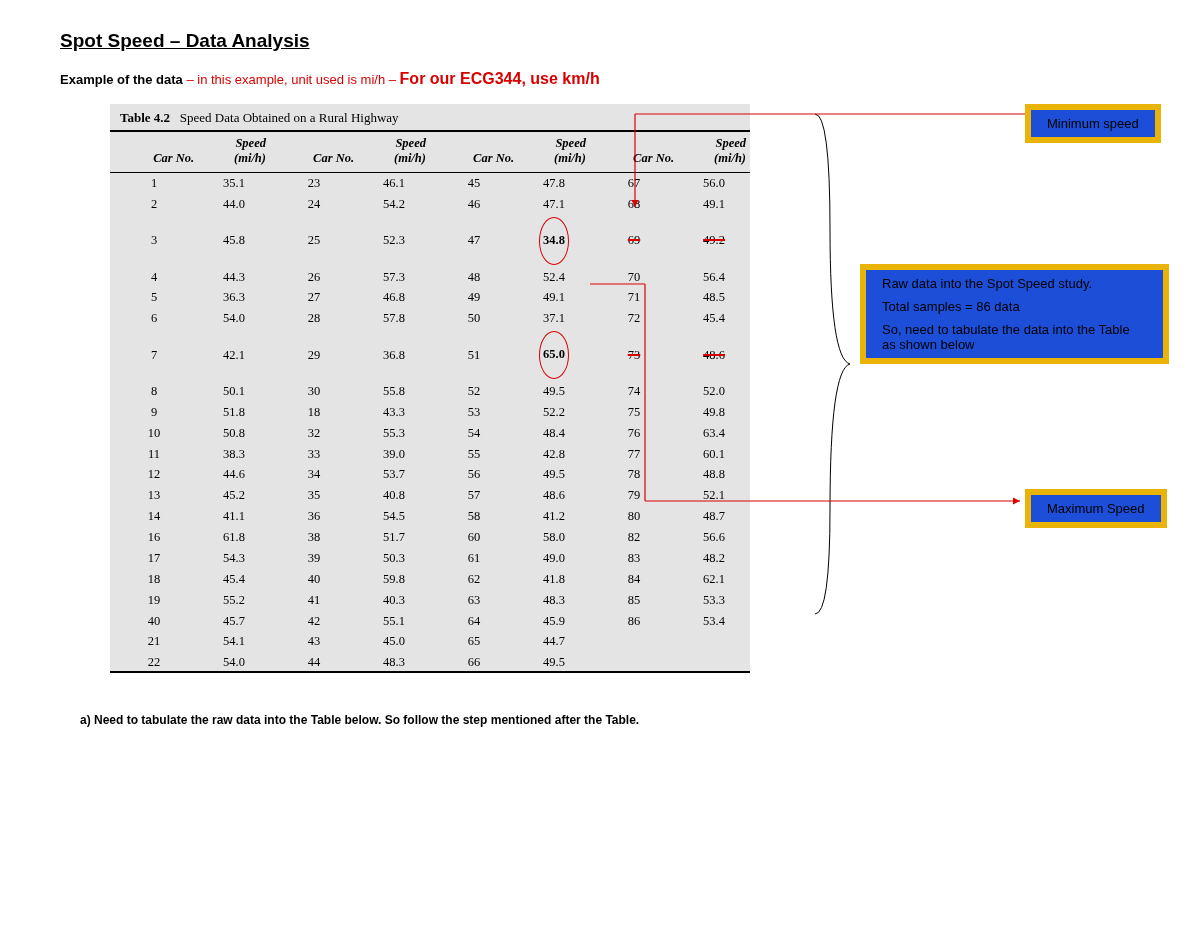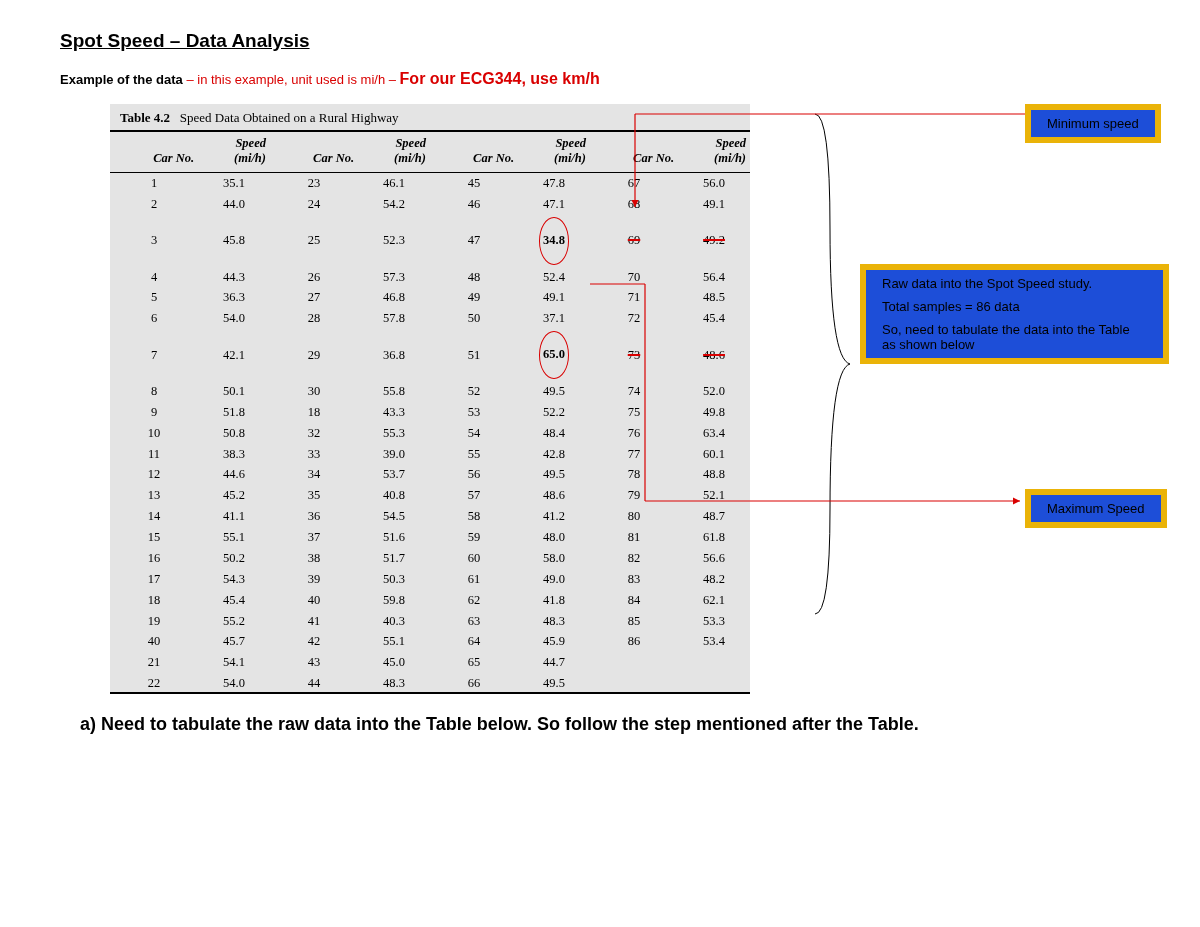--- a/index.html
+++ b/index.html
@@ -81,23 +81,23 @@
   }
   .box.wide { white-space: normal; width: 265px; }
   .box.min { top: 0px; left: 255px; }
   .box.raw { top: 160px; left: 90px; }
   .box.max { top: 385px; left: 255px; }
   .arrow-svg {
     position: absolute;
     overflow: visible;
   }
   .footer-step {
-    margin-top: 20px;
-    font-weight: bold;
-    font-size: 18px;
+    margin-top: 40px;
+    font-weight: bold;
+    font-size: 12px;
     margin-left: 20px;
   }
   .circled {
     display: inline-block;
     border: 1.5px solid #d90000;
     border-radius: 50%;
     padding: 16px 3px;
     line-height: 1.1;
     font-weight: bold;
   }
@@ -271,32 +271,22 @@
             <td>14</td>
             <td>41.1</td>
             <td>36</td>
             <td>54.5</td>
             <td>58</td>
             <td>41.2</td>
             <td>80</td>
             <td>48.7</td>
           </tr>
           <tr>
-            <td>15</td>
-            <td>55.1</td>
-            <td>37</td>
-            <td>51.6</td>
-            <td>59</td>
-            <td>48.0</td>
-            <td>81</td>
+            <td>16</td>
             <td>61.8</td>
-          </tr>
-          <tr>
-            <td>16</td>
-            <td>50.2</td>
             <td>38</td>
             <td>51.7</td>
             <td>60</td>
             <td>58.0</td>
             <td>82</td>
             <td>56.6</td>
           </tr>
           <tr>
             <td>17</td>
             <td>54.3</td>

